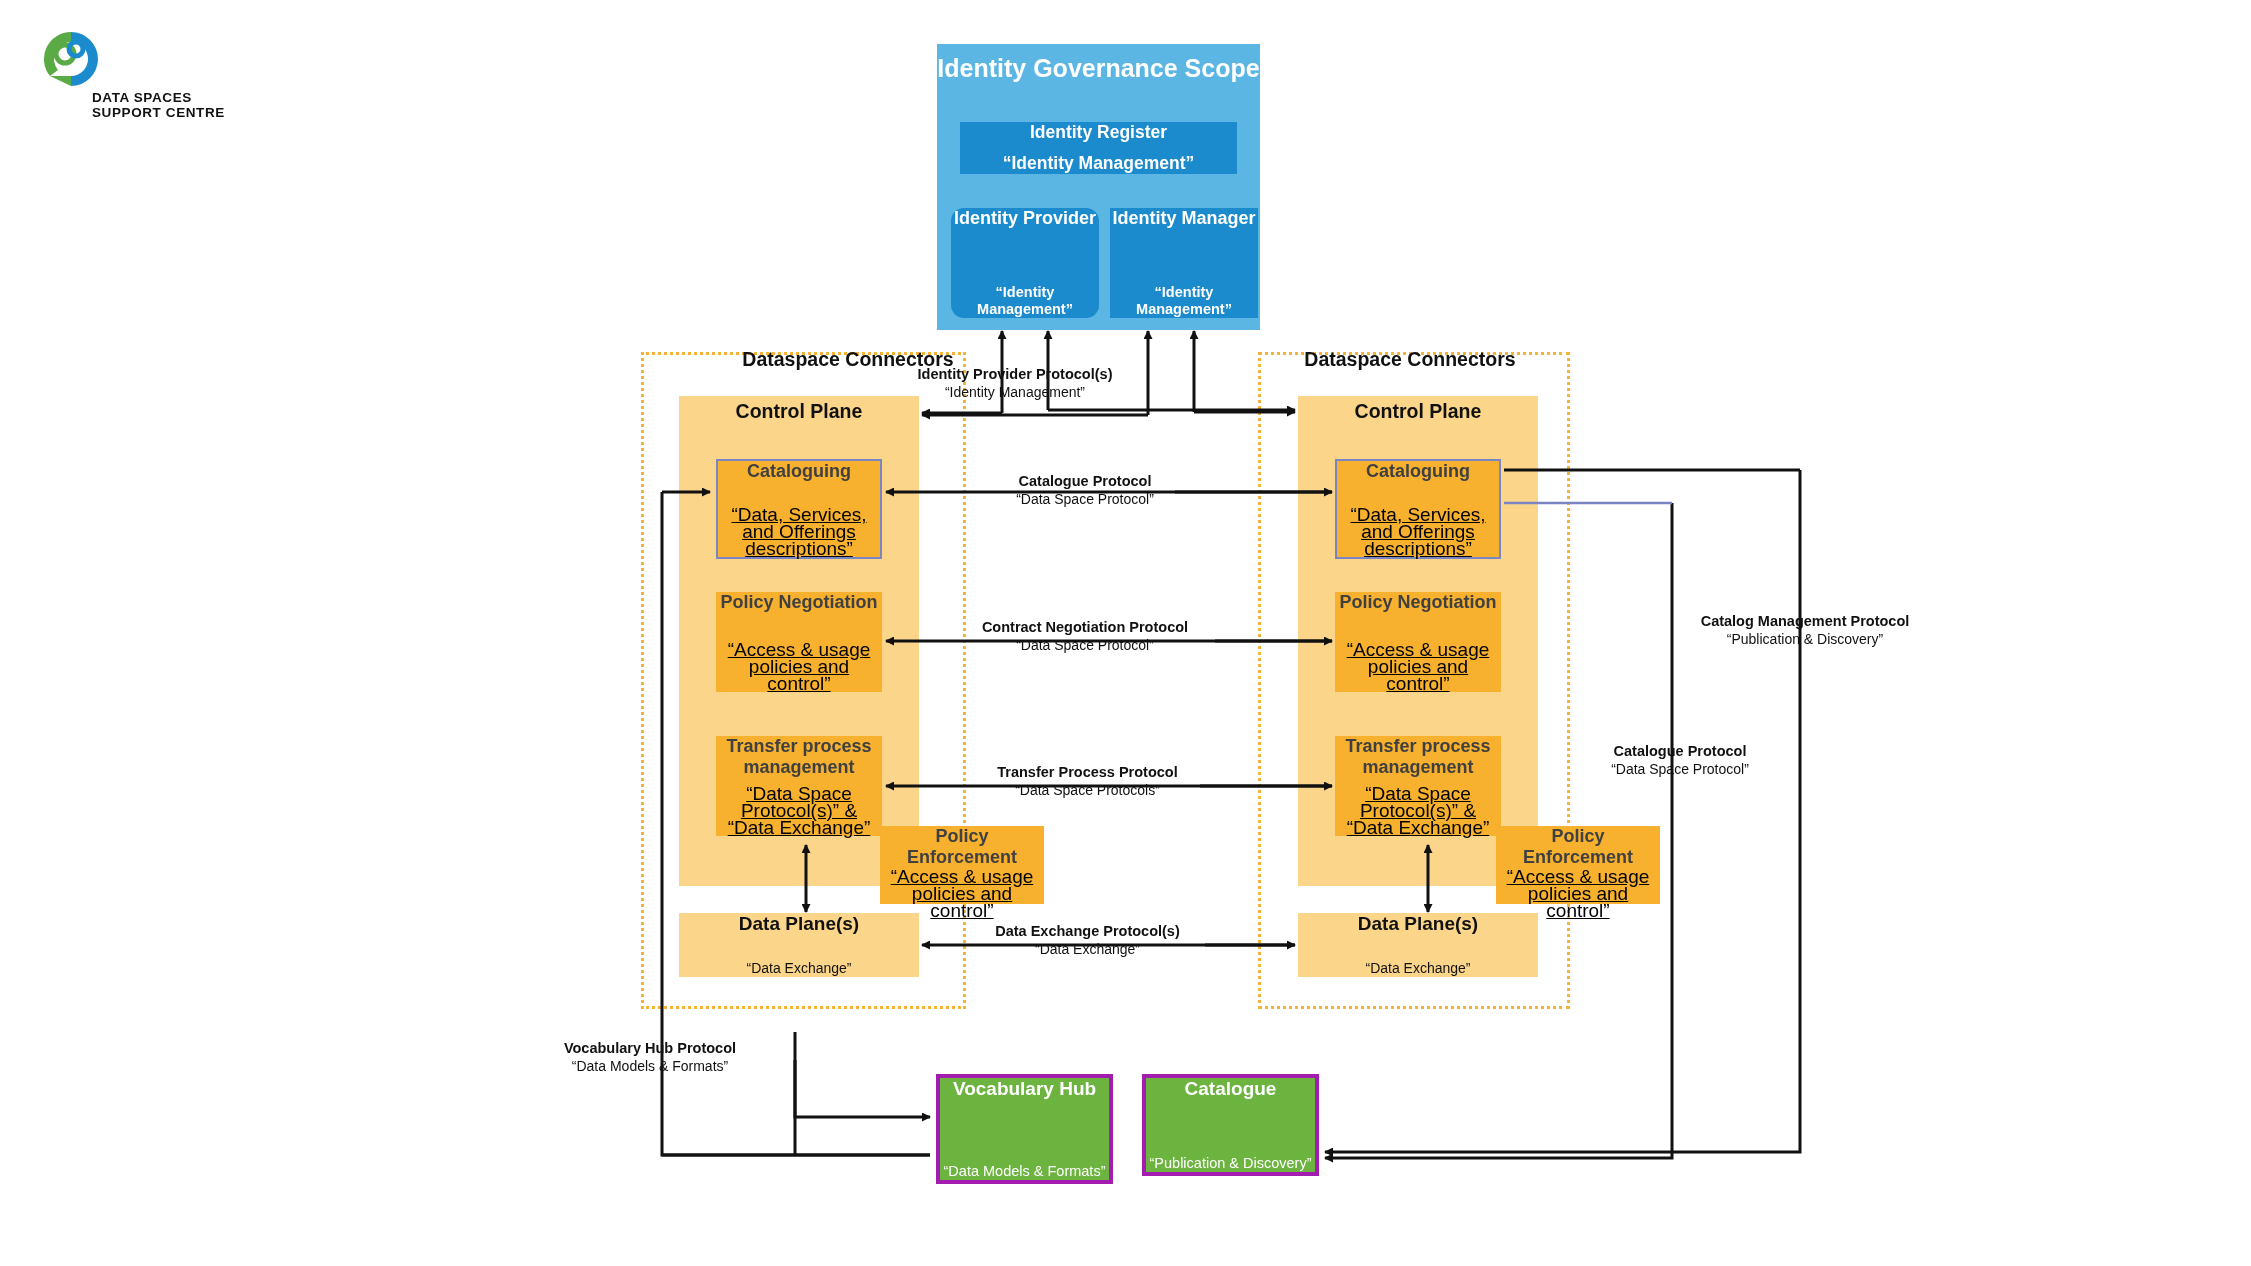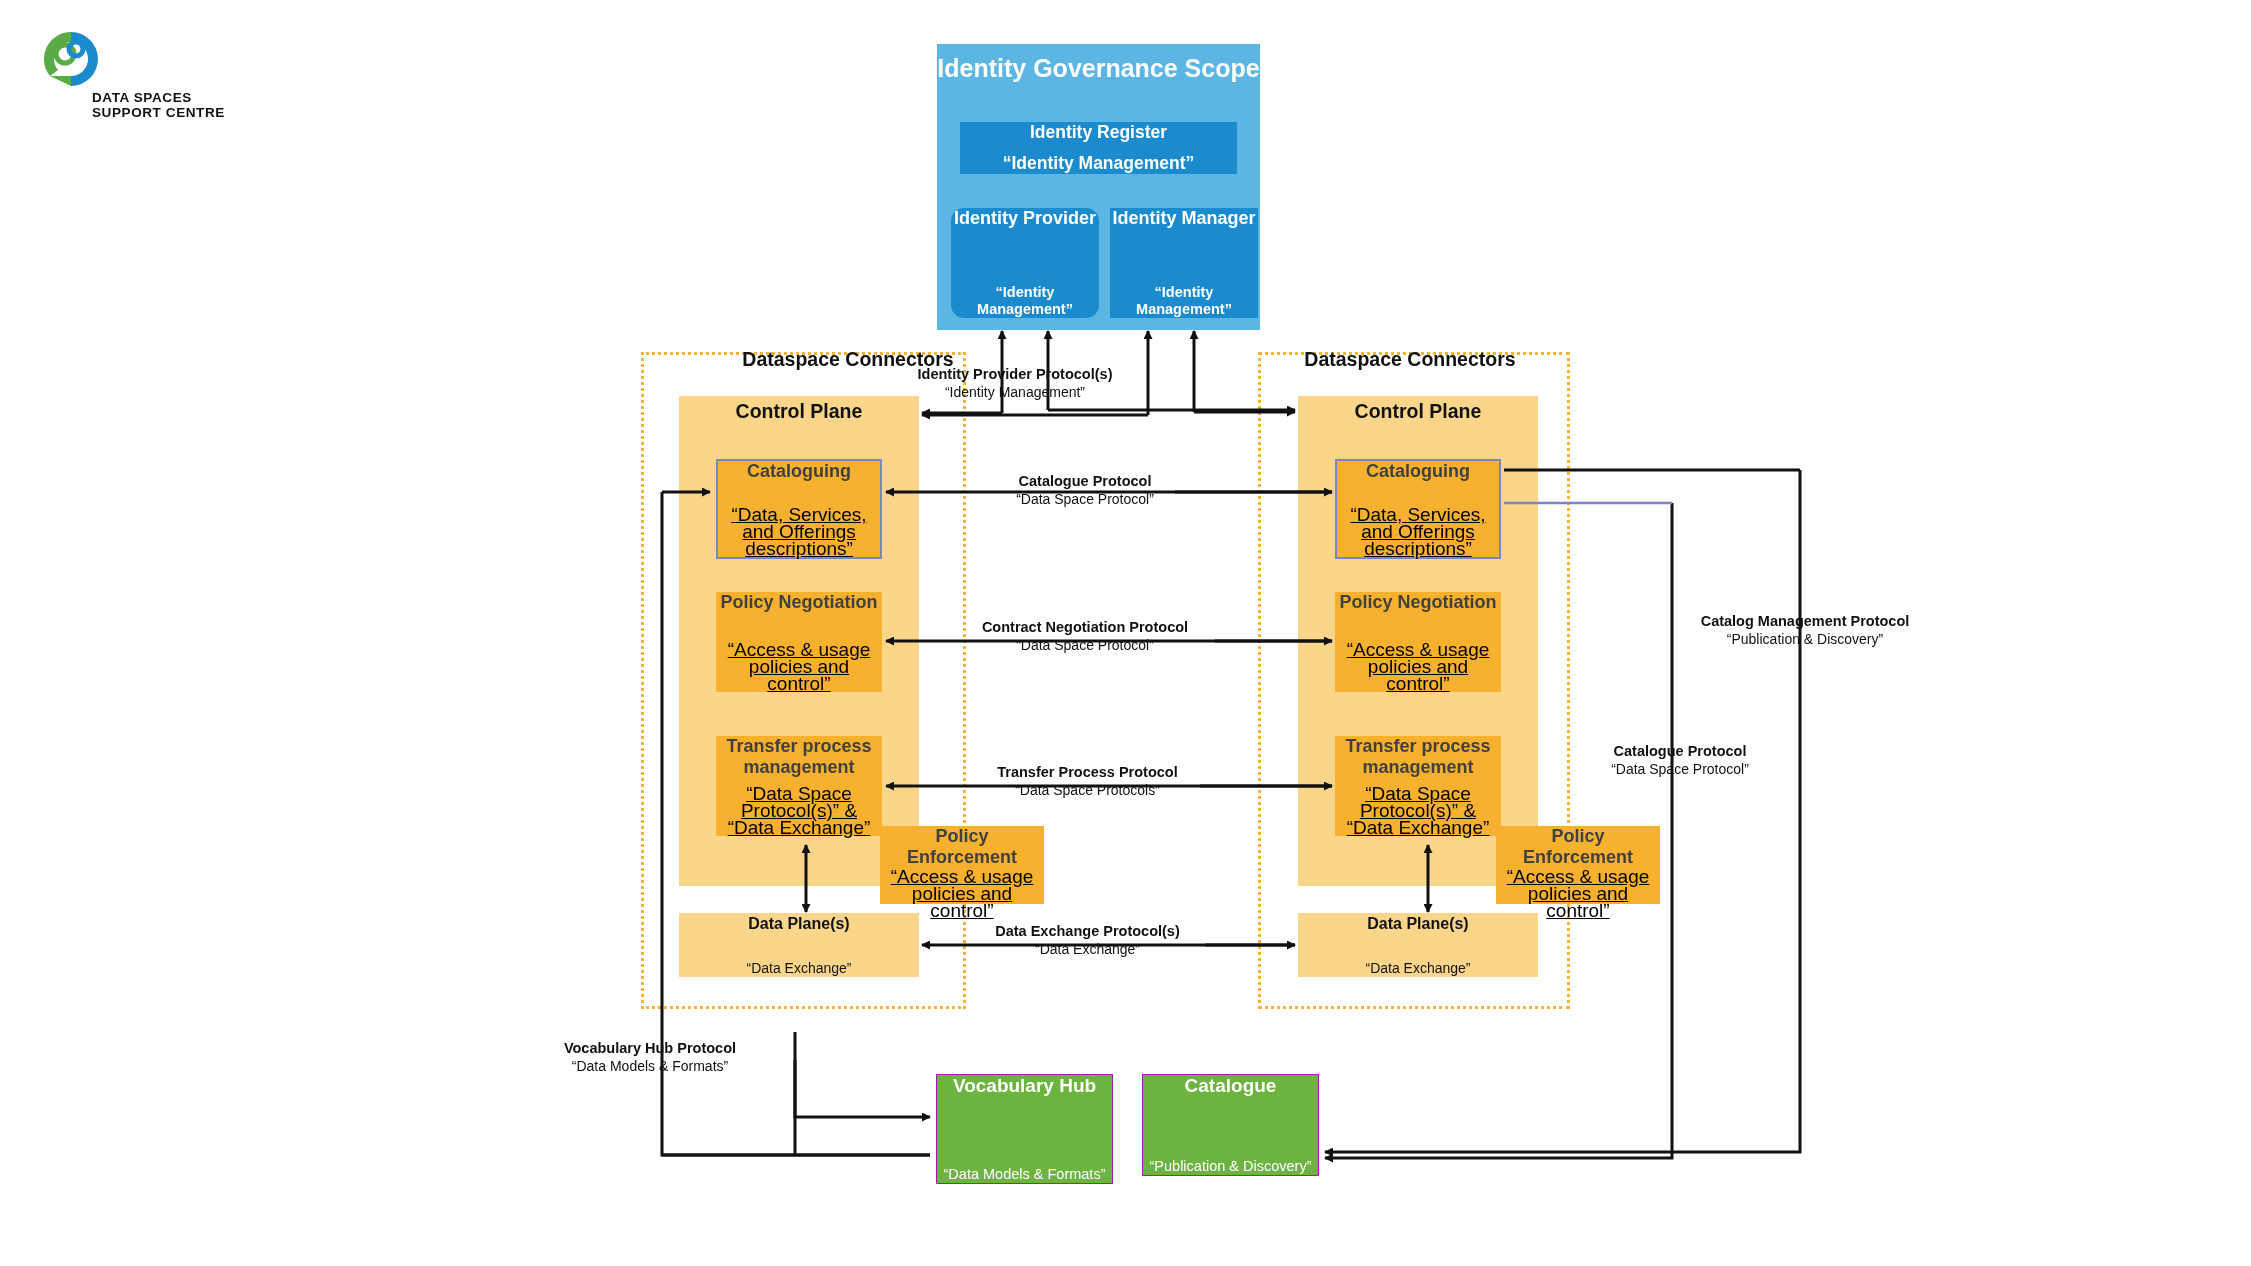--- a/index.html
+++ b/index.html
@@ -42,40 +42,40 @@
   #cp-right{left:1298px;width:240px;}
   .cptitle{position:absolute;top:400px;width:240px;text-align:center;
       font-size:19.5px;font-weight:bold;color:#111;}
   #cptitle-left{left:679px;}
   #cptitle-right{left:1298px;}
 
   
   .dplane{background:#fbd68a;top:913px;height:64px;}
   #dp-left{left:679px;width:240px;}
   #dp-right{left:1298px;width:240px;}
-  .dplane .t{font-size:16px;font-weight:bold;color:#111;line-height:22px;}
+  .dplane .t{font-size:19px;font-weight:bold;color:#111;line-height:22px;}
   .dplane .s{font-size:14px;color:#111;line-height:17px;}
 
   
   .comp{background:#f7b12e;}
   .comp .t{font-size:18px;font-weight:bold;color:#404040;line-height:21px;}
   .comp .s{font-size:19px;color:#000000;line-height:17px;text-decoration:underline;}
   .bordered{border:2px solid #7b85c4;}
 
   #cat-left{left:716px;top:459px;width:166px;height:100px;}
   #cat-right{left:1335px;top:459px;width:166px;height:100px;}
   #pn-left{left:716px;top:592px;width:166px;height:100px;}
   #pn-right{left:1335px;top:592px;width:166px;height:100px;}
   #tp-left{left:716px;top:736px;width:166px;height:100px;}
   #tp-right{left:1335px;top:736px;width:166px;height:100px;}
   #pe-left{left:880px;top:826px;width:164px;height:78px;}
   #pe-right{left:1496px;top:826px;width:164px;height:78px;}
 
   
-  .greenbox{background:#6cb33f;border:1px solid #a21caf;}
+  .greenbox{background:#6cb33f;border:4px solid #a21caf;}
   #vocab{left:936px;top:1074px;width:177px;height:110px;}
   #catalogue{left:1142px;top:1074px;width:177px;height:102px;}
   .greenbox .t{font-size:19px;font-weight:bold;color:#fff;line-height:22px;}
   .greenbox .s{font-size:14.5px;color:#fff;line-height:17px;}
 
   
   .plabel{text-align:center;}
   .plabel .t{font-size:14.5px;font-weight:bold;color:#111;line-height:17.5px;}
   .plabel .s{font-size:14px;color:#111;line-height:17.5px;}
 

